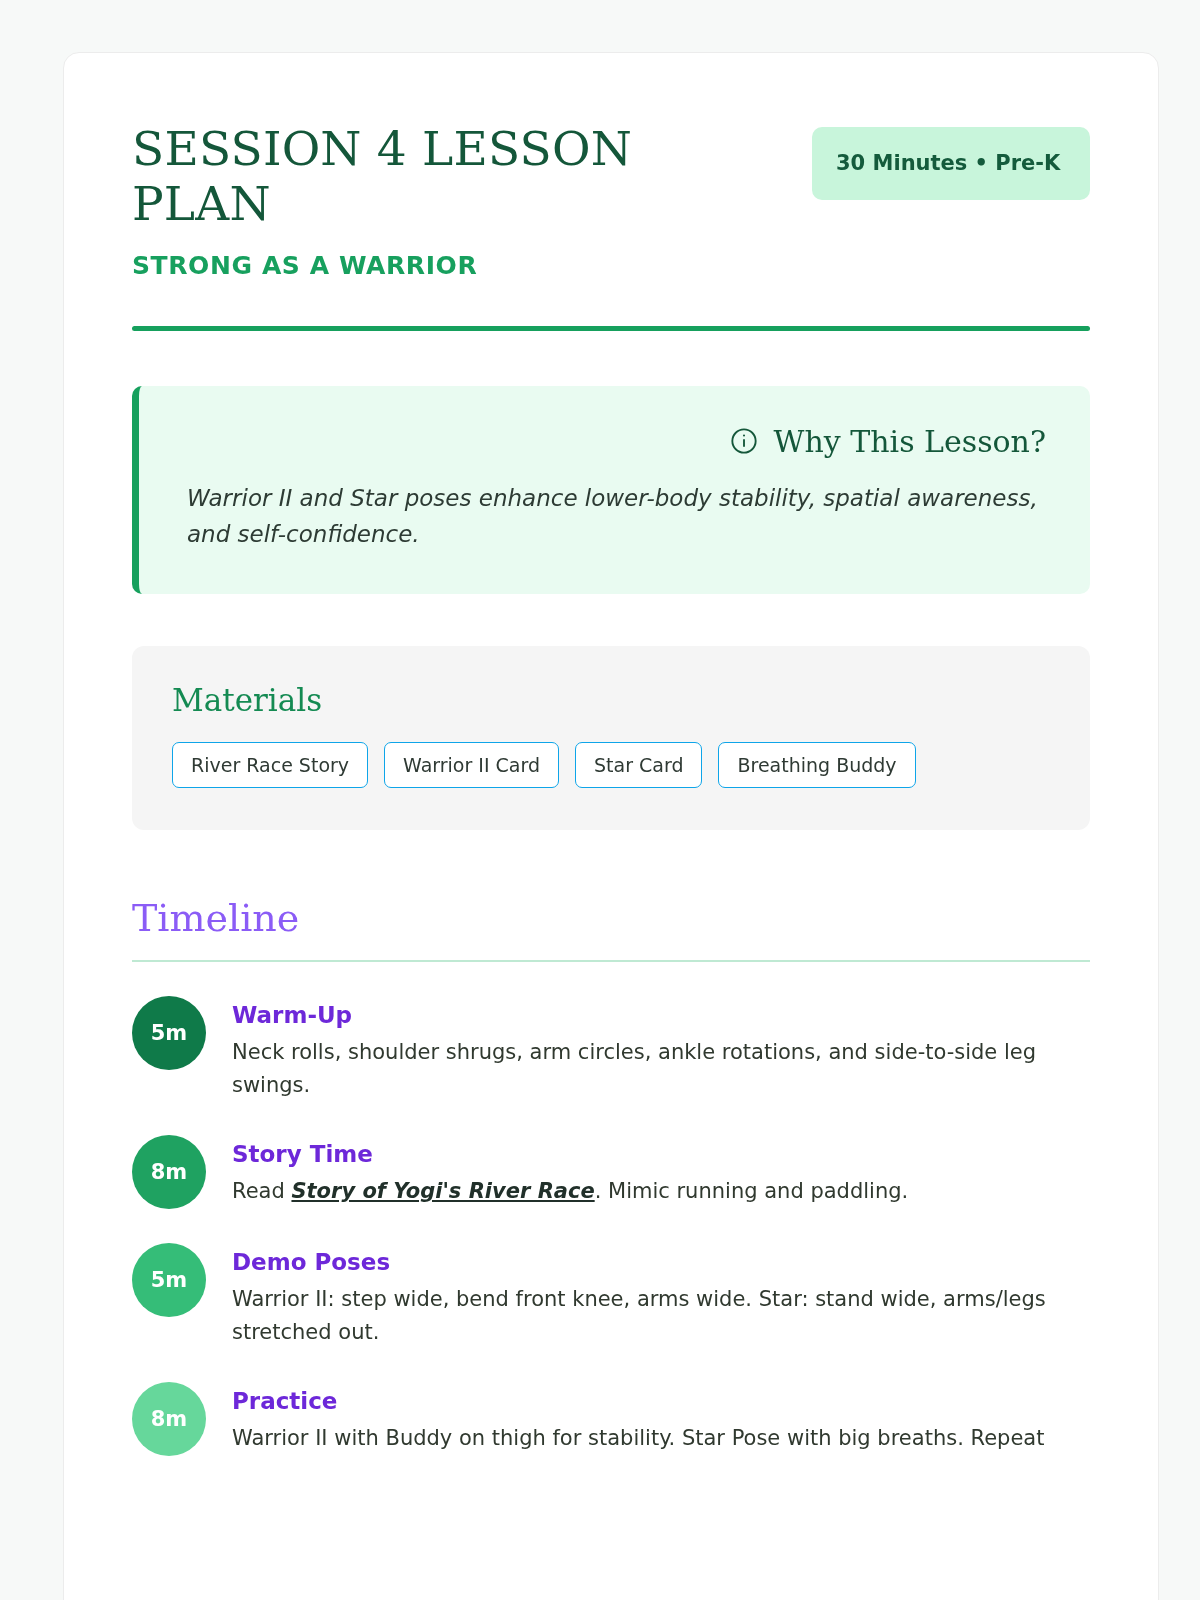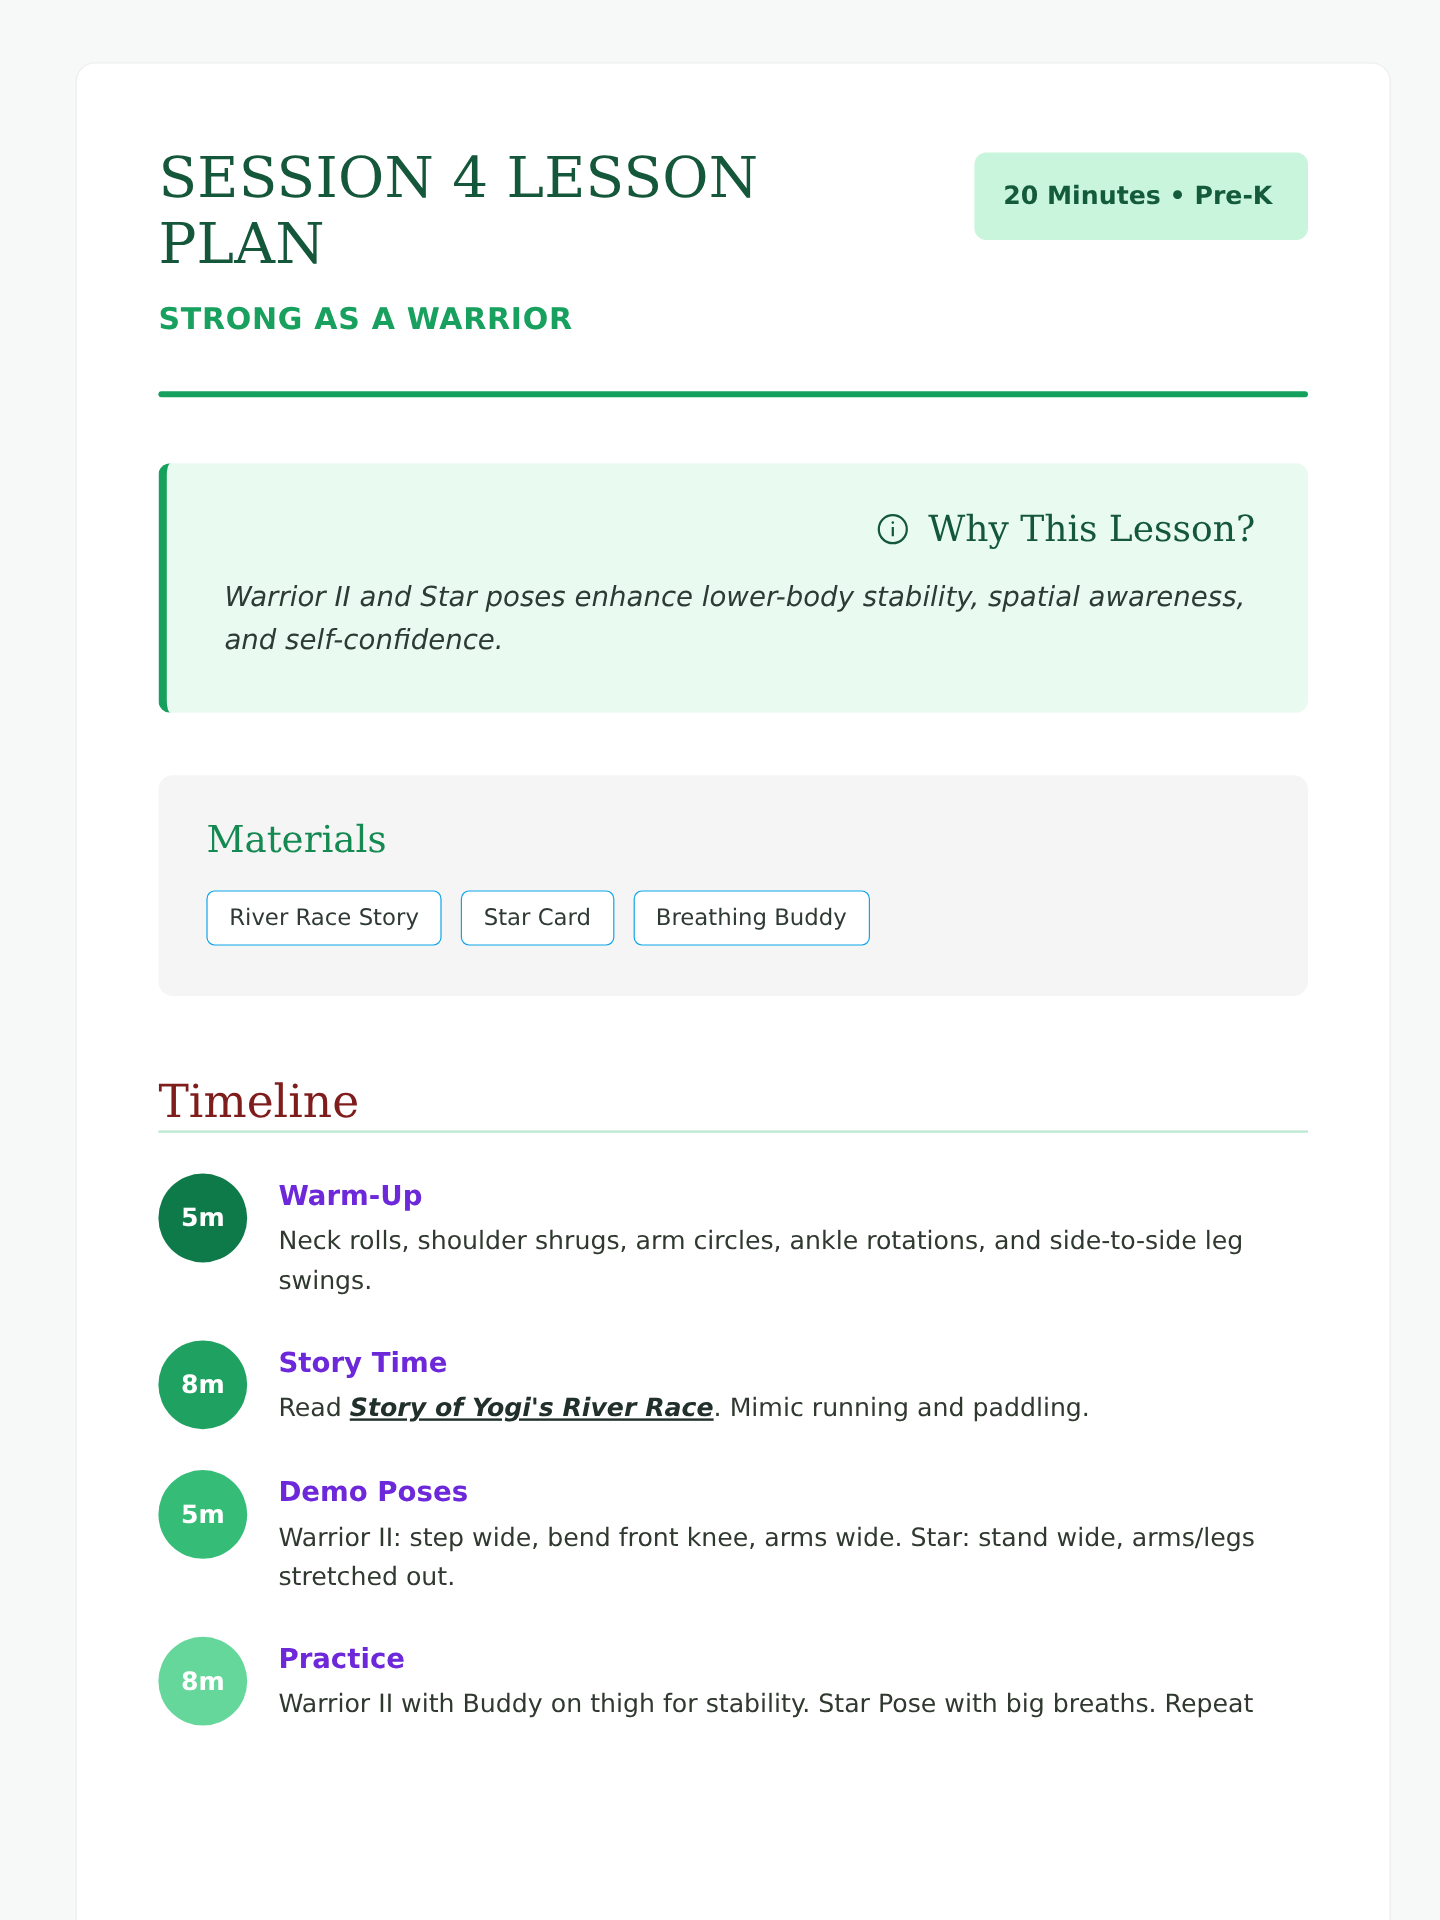--- a/index.html
+++ b/index.html
@@ -164,22 +164,22 @@
     font-size: 19px;
     color: #2f3a34;
     white-space: nowrap;
   }
 
   
   .timeline-heading {
     margin-top: 66px;
     font-family: "DejaVu Serif", serif;
     font-size: 38px;
-    color: #7f1d1d;
-    padding-bottom: 2px;
+    color: #8b5cf6;
+    padding-bottom: 20px;
     border-bottom: 2px solid #bfe9d3;
   }
 
   .timeline { margin-top: 34px; }
 
   .tl-row {
     display: flex;
     gap: 26px;
     margin-bottom: 34px;
     align-items: flex-start;
@@ -224,21 +224,21 @@
 <body>
 
 <div class="page">
   <div class="card">
 
     <div class="header">
       <div class="title-block">
         <div class="lesson-title">SESSION 4 LESSON PLAN</div>
         <div class="lesson-subtitle">STRONG AS A WARRIOR</div>
       </div>
-      <div class="duration-badge">20 Minutes • Pre-K</div>
+      <div class="duration-badge">30 Minutes • Pre-K</div>
     </div>
 
     <div class="rule"></div>
 
     <div class="why-box">
       <div class="why-head">
         <span class="info-icon">
           <svg viewBox="0 0 24 24" width="28" height="28" fill="none" stroke="#14573a" stroke-width="1.6">
             <circle cx="12" cy="12" r="10"></circle>
             <line x1="12" y1="10.5" x2="12" y2="17"></line>
@@ -249,20 +249,21 @@
       </div>
       <div class="why-text">Warrior II and Star poses enhance lower-body stability, spatial awareness, and self-confidence.</div>
     </div>
 
     <div class="two-col">
 
       <div class="materials-col">
         <div class="mat-heading">Materials</div>
         <div class="chips">
           <span class="chip">River Race Story</span>
+          <span class="chip">Warrior II Card</span>
           <span class="chip">Star Card</span>
           <span class="chip">Breathing Buddy</span>
         </div>
       </div>
     </div>
 
     <div class="timeline-heading">Timeline</div>
 
     <div class="timeline">
 

